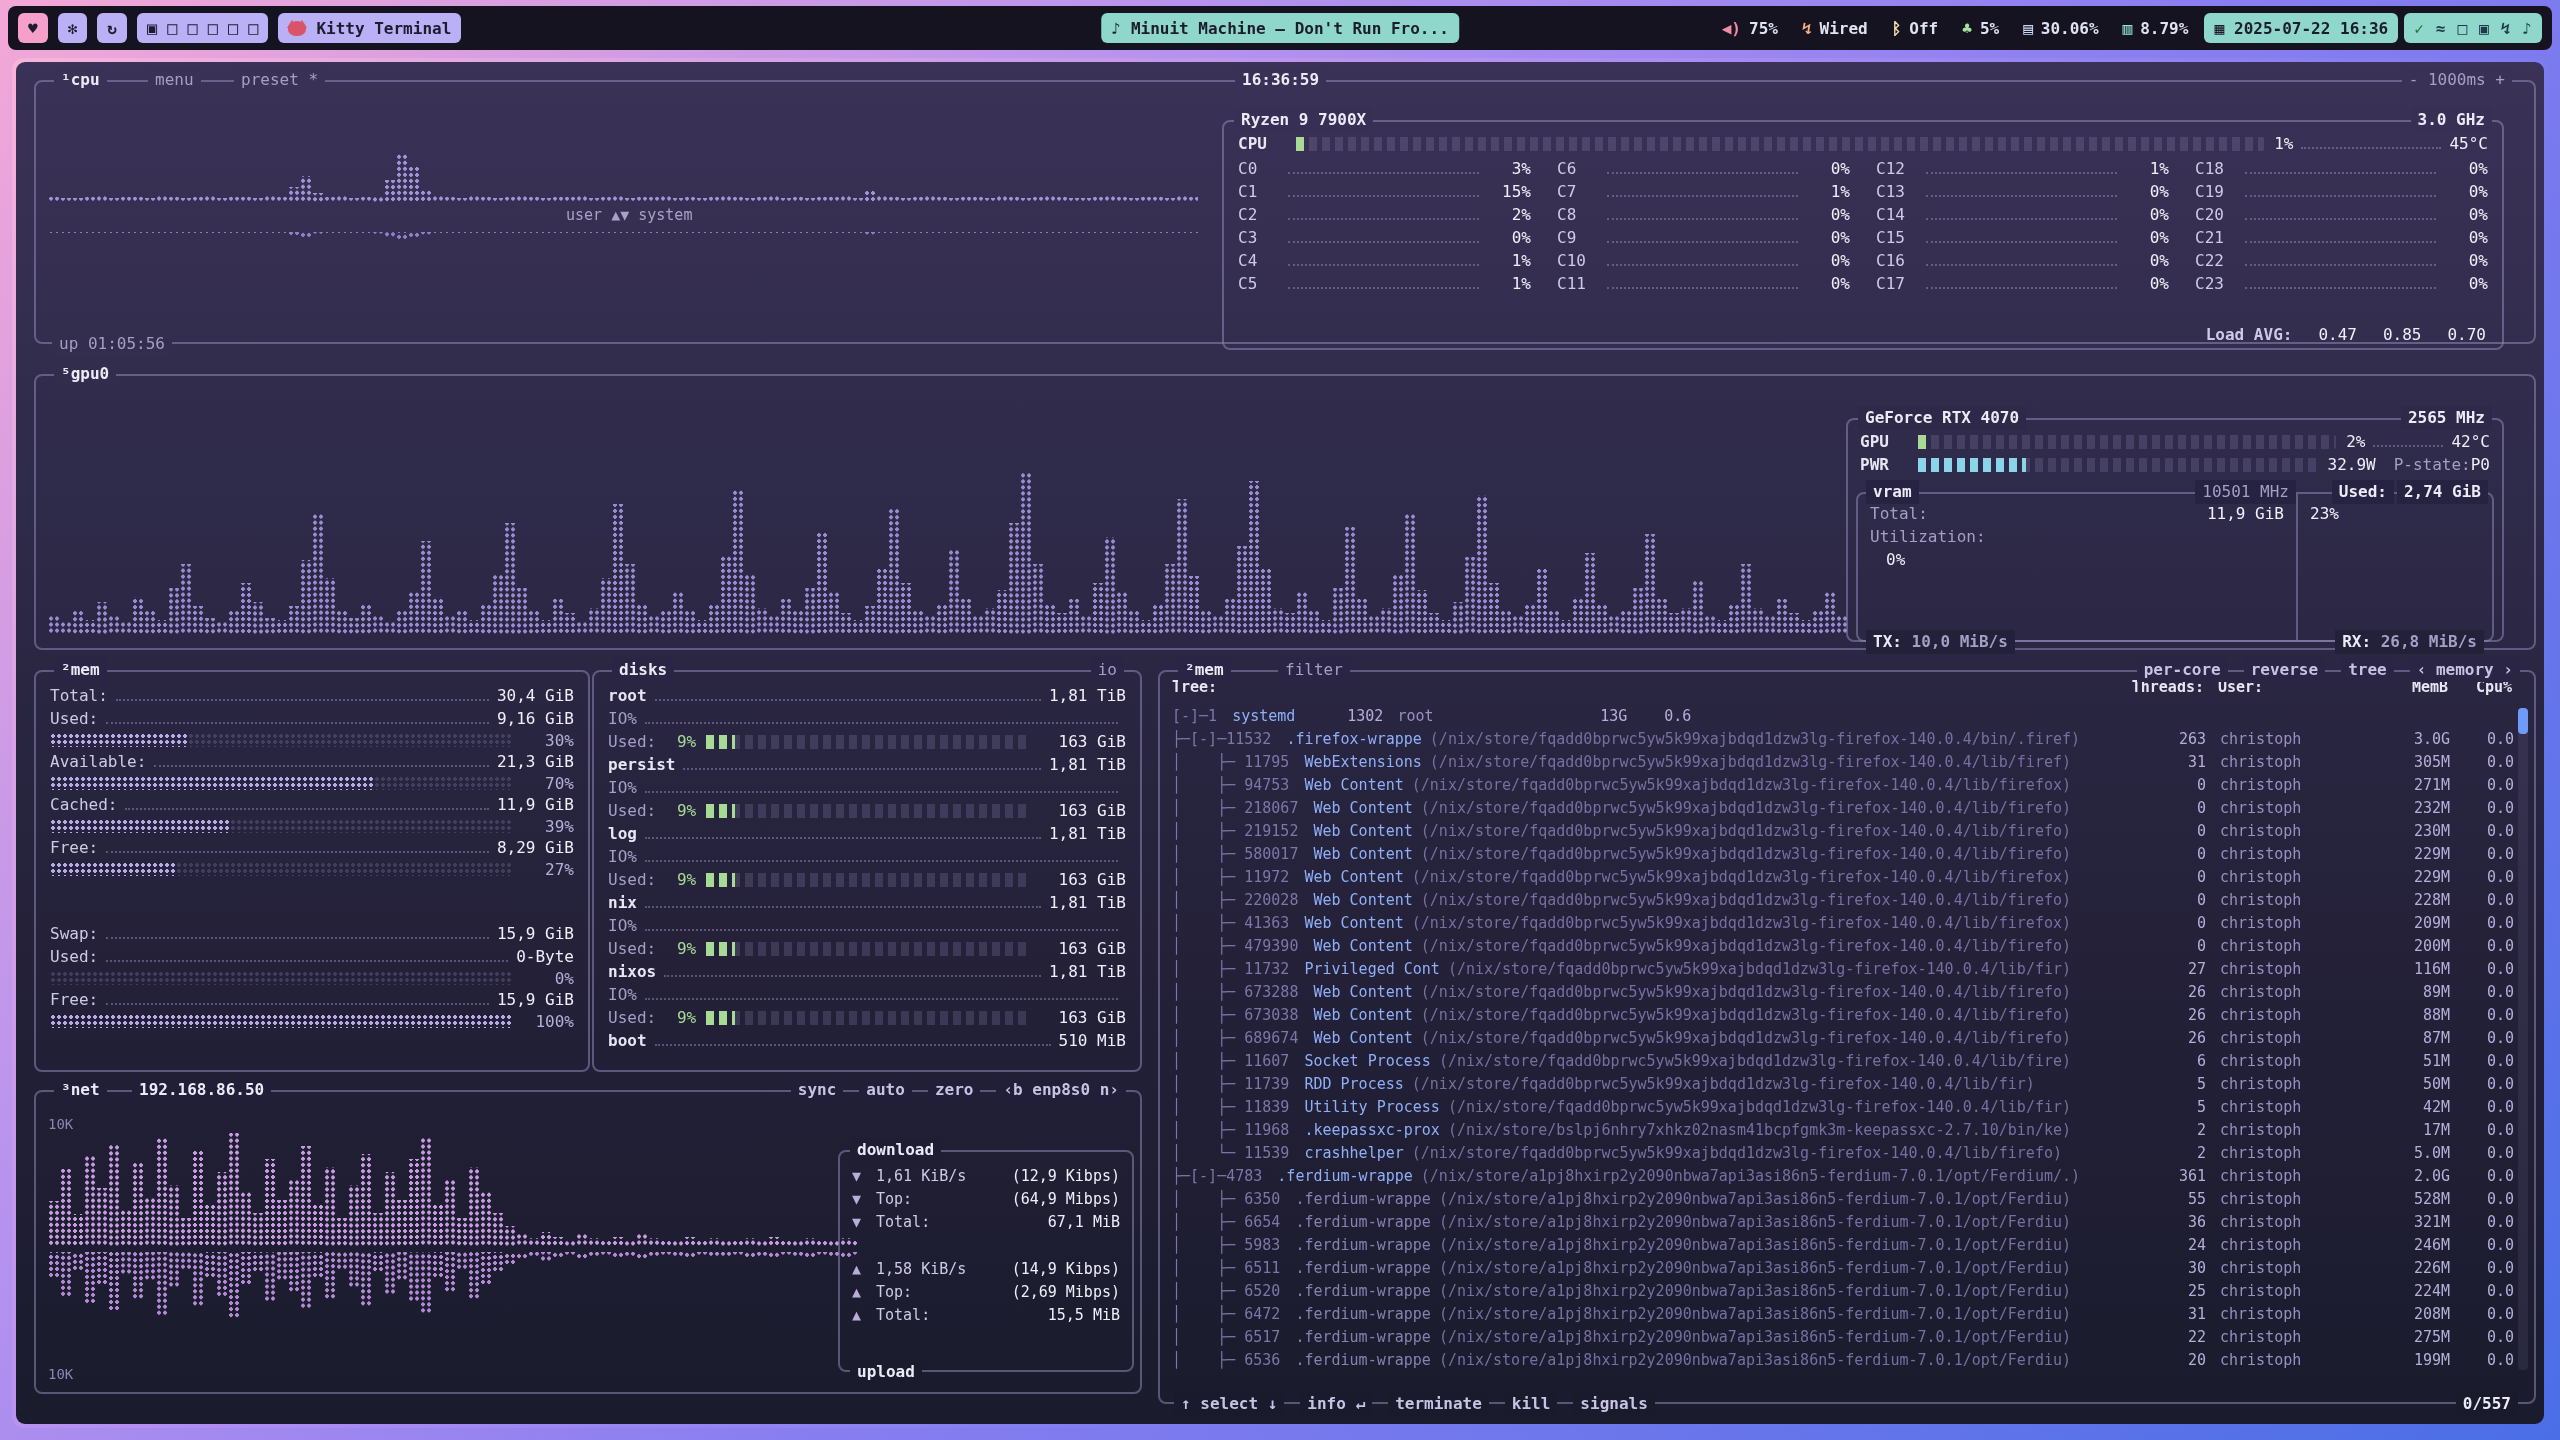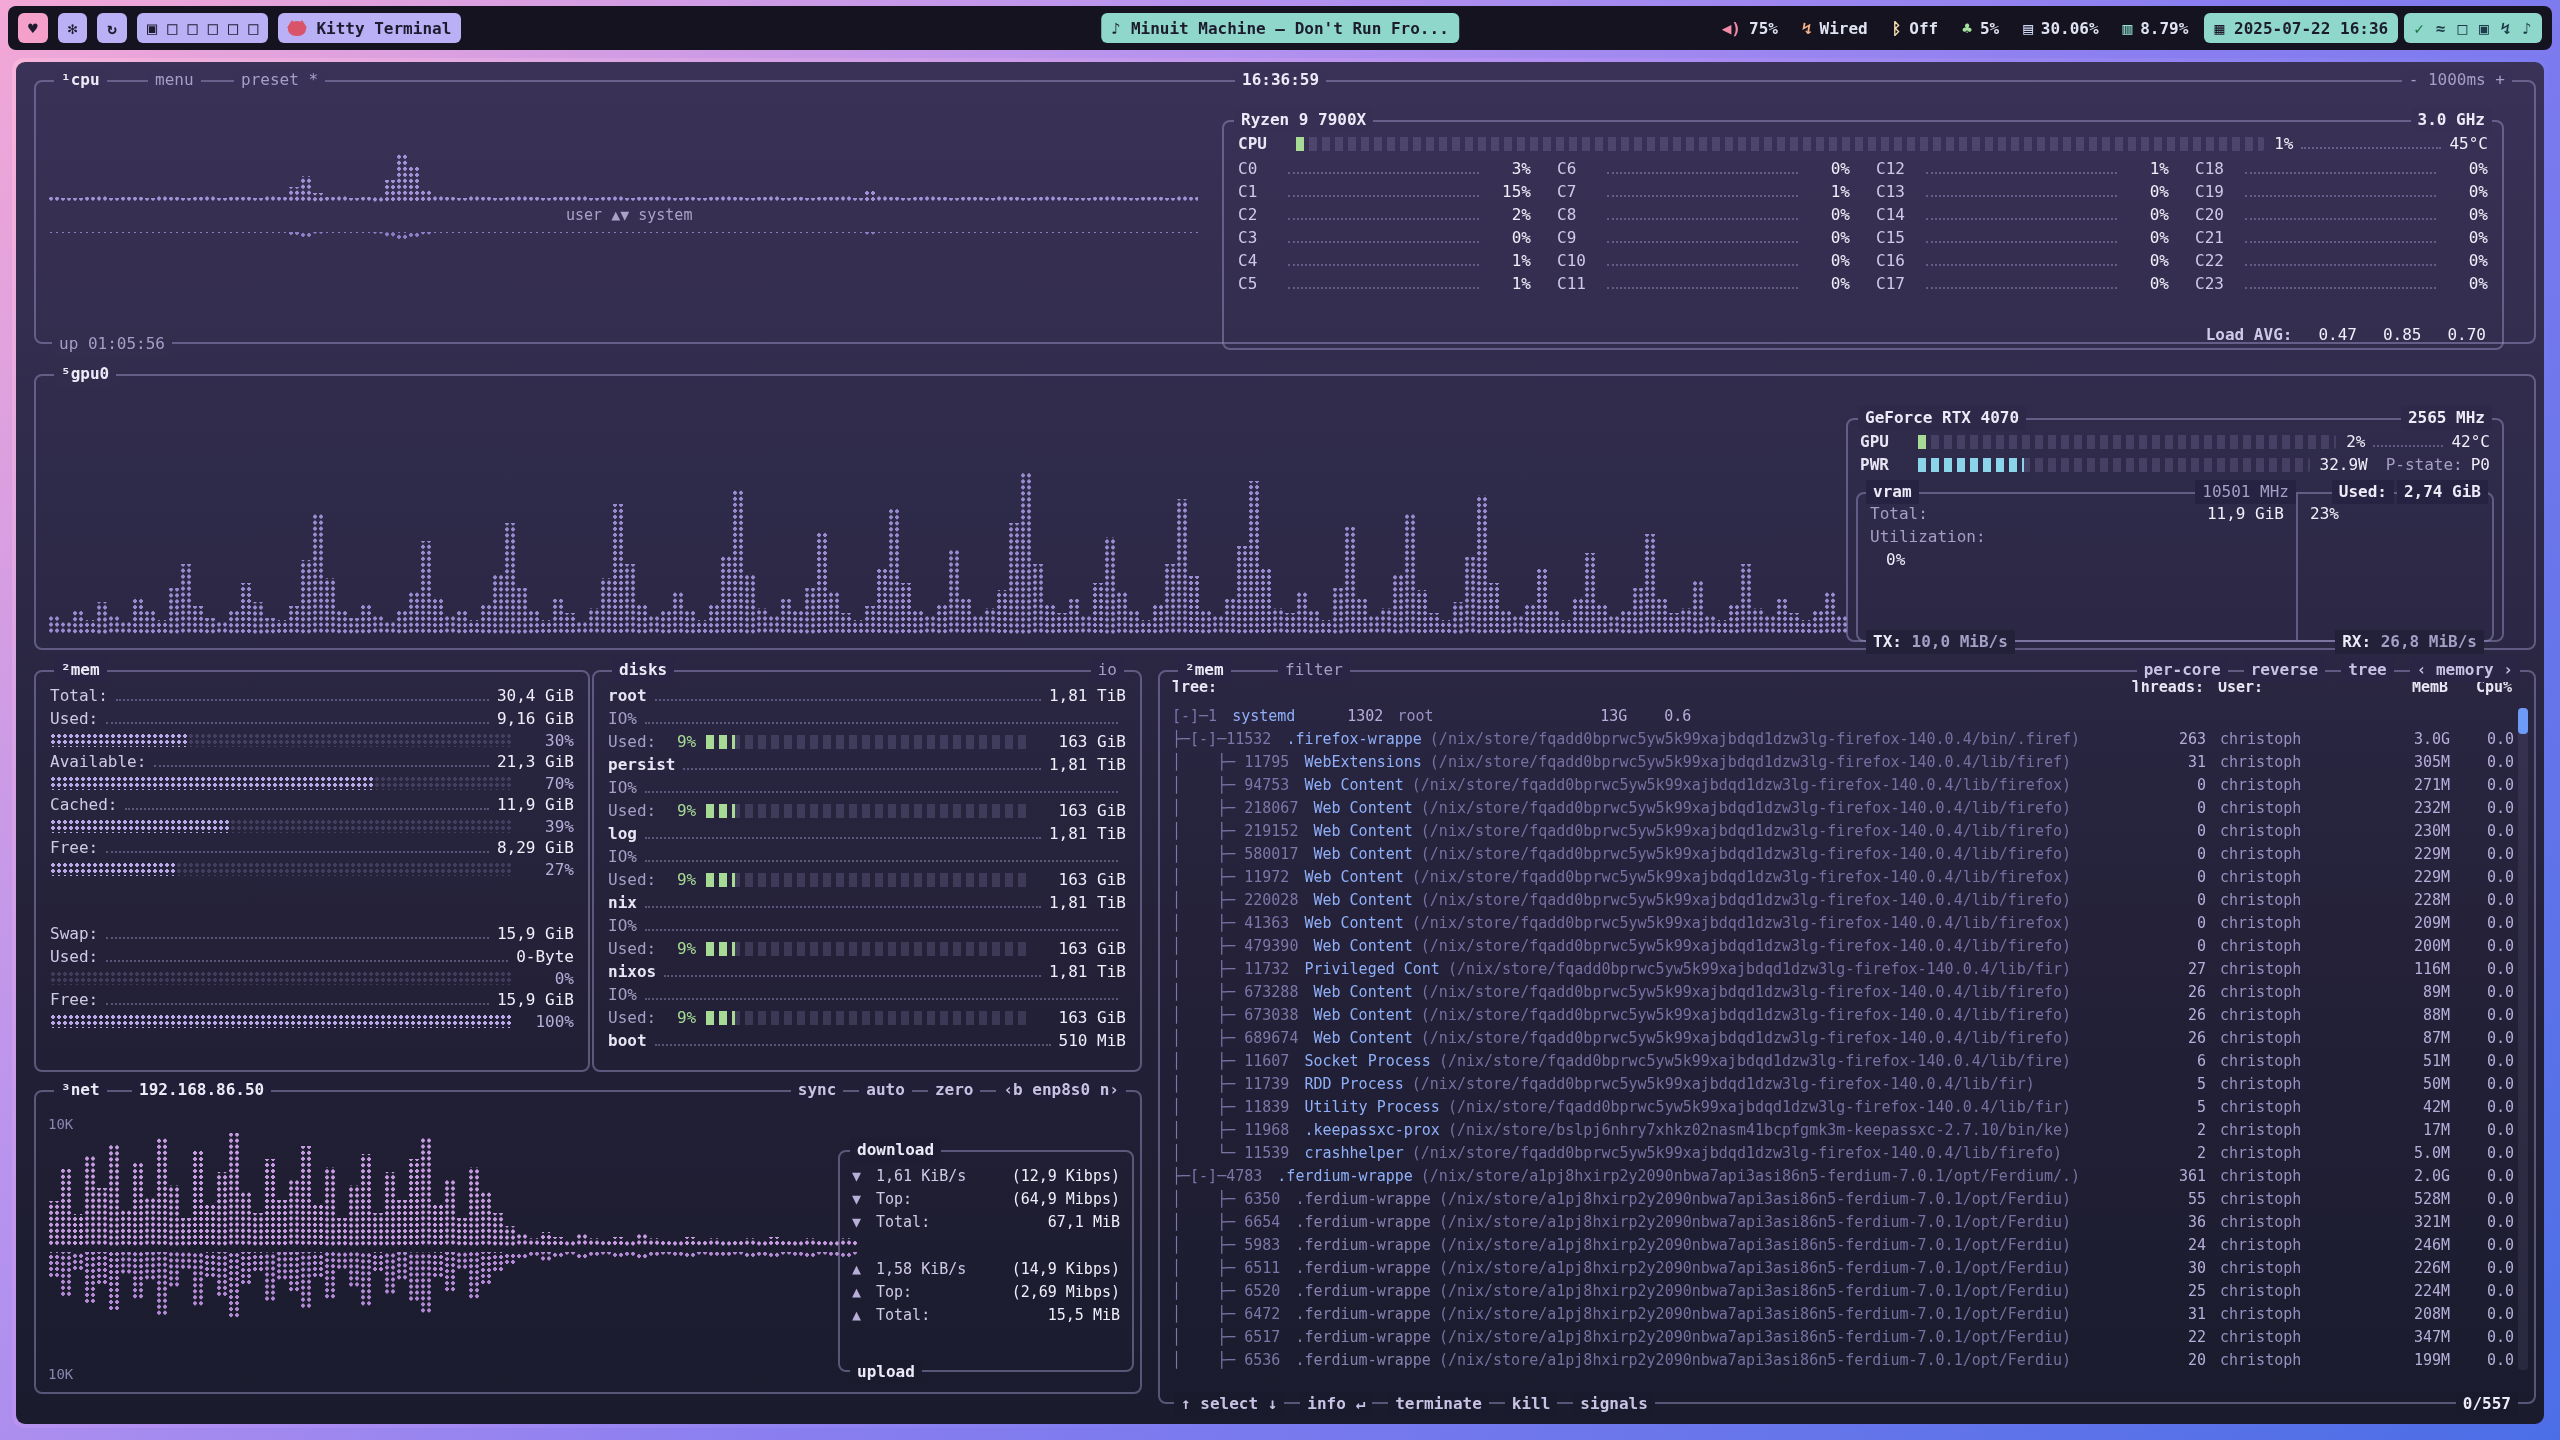--- a/index.html
+++ b/index.html
@@ -745,21 +745,21 @@
             <span class="lead" style="max-width:70px;"></span>
             <span class="val">42°C</span>
           </div>
           <div class="row">
             <span class="blab" style="width:48px;color:#e8e5f4;font-weight:700;">PWR</span>
             <span class="hbar" style="--fc:#8bd5ea;">
                 <i style="--w: 27%;"></i>
               </span>
             <span class="val">32.9W</span>
             <span class="dimt" style="margin-left:18px;">P-state:</span>
-            <span class="val" style="margin-left:8px;">P0</span>
+            <span class="val" style="margin-left:0;">P0</span>
           </div>
           <div class="vrambox">
             <span class="chip" style="left:8px;">vram</span>
             <span class="chip dim" style="right:196px;">10501 MHz</span>
             <span class="chip" style="right:98px;">Used:</span>
             <span class="chip" style="right:4px;">2,74 GiB</span>
             <div class="vleft">
               <div class="row">
                   <span class="dimt">Total:</span>
                   <span class="lead" style="border:none;"></span>
@@ -1507,21 +1507,21 @@
               <span class="pm">208M</span>
               <span class="pc">0.0</span>
             </div>
 
             <div class="prow dimname">
               <span class="pt">│    ├─ 6517 </span>
               <span class="pn">.ferdium-wrappe</span>
               <span class="pp">(/nix/store/a1pj8hxirp2y2090nbwa7api3asi86n5-ferdium-7.0.1/opt/Ferdiu)</span>
               <span class="pth">22</span>
               <span class="pu">christoph</span>
-              <span class="pm">347M</span>
+              <span class="pm">275M</span>
               <span class="pc">0.0</span>
             </div>
 
             <div class="prow dimname">
               <span class="pt">│    ├─ 6536 </span>
               <span class="pn">.ferdium-wrappe</span>
               <span class="pp">(/nix/store/a1pj8hxirp2y2090nbwa7api3asi86n5-ferdium-7.0.1/opt/Ferdiu)</span>
               <span class="pth">20</span>
               <span class="pu">christoph</span>
               <span class="pm">199M</span>

